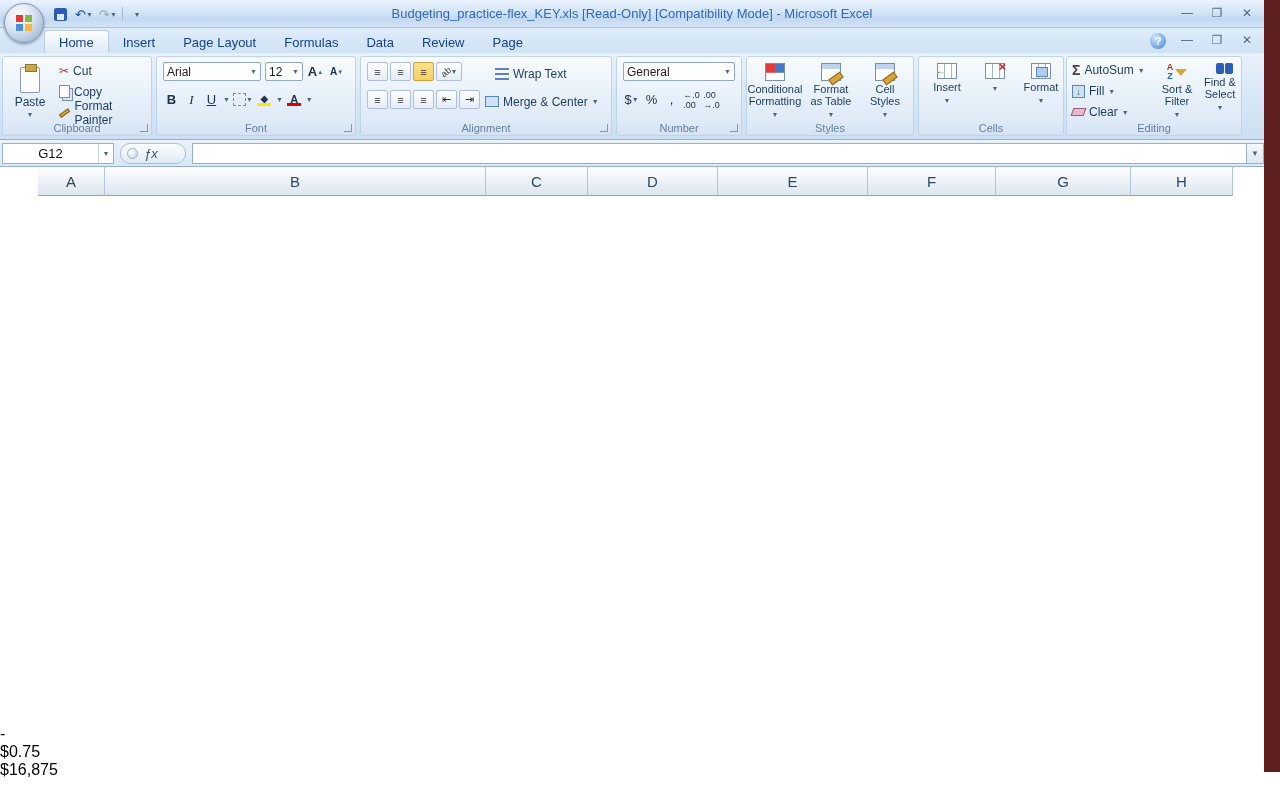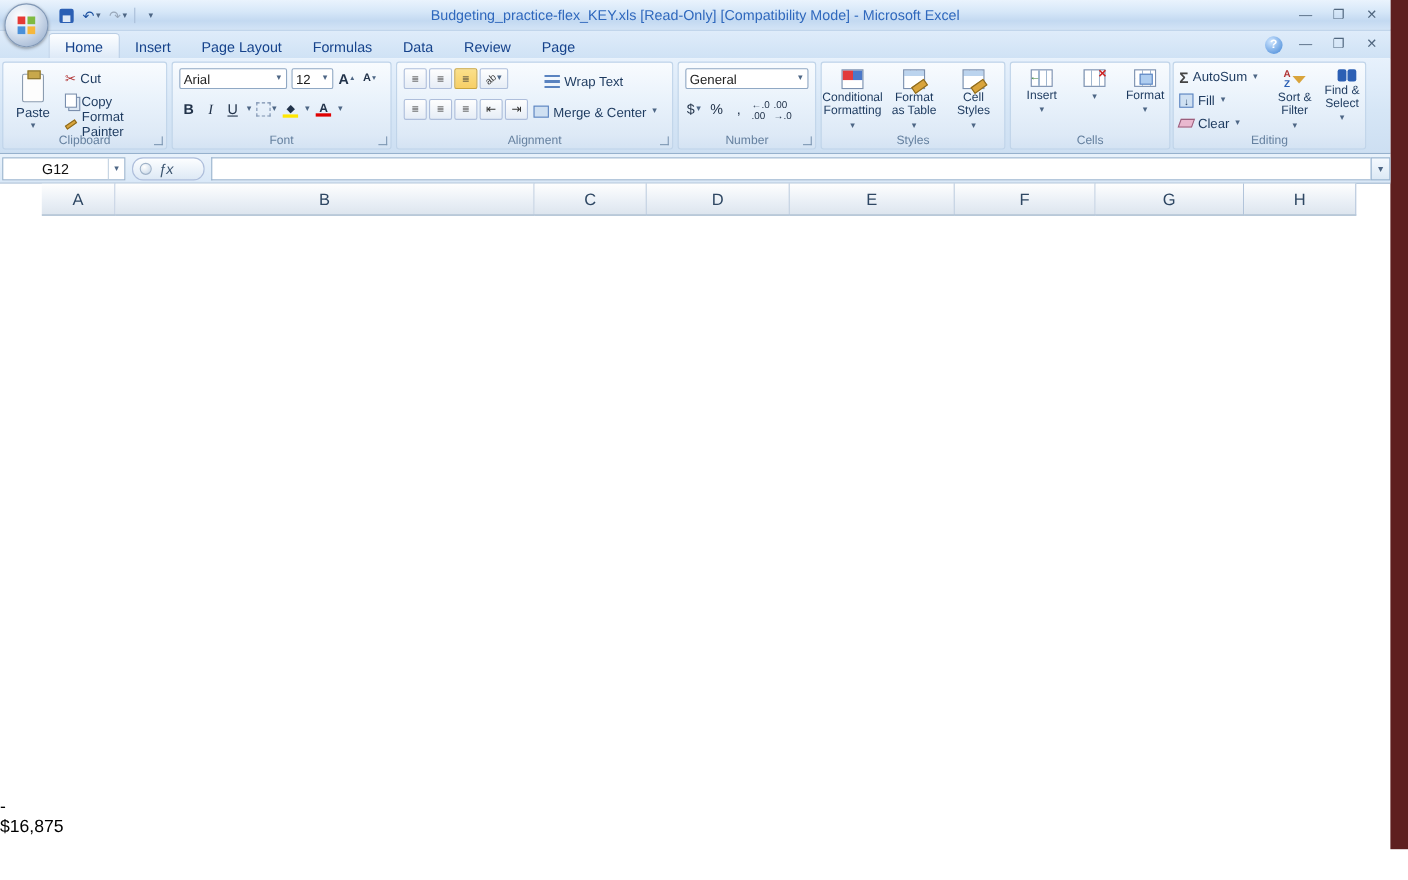--- a/index.html
+++ b/index.html
@@ -488,20 +488,21 @@
   <div class="h3 pre" style="left:1000px;" data-interactable="true">Variances
 from flex
 budget</div>
 
   <div class="cell xB y4 bld" data-interactable="true">Number of units</div>
   <div class="cell xD y4 rt bld" data-interactable="true">25,000</div>
   <div class="cell xE y4 rt bld" data-interactable="true">22,500</div>
   <div class="cell xF y4 rt bld" data-interactable="true">22,500</div>
   <div class="cell xG y4 rt bld" style="padding-right:38px;" data-interactable="true">-</div>
 
+  <div class="cell xC y5 rt" data-interactable="true">$0.75</div>
   <div class="cell xE y5 rt" data-interactable="true">$16,875</div>
 
   <div id="greentri" data-interactable="false"></div>
 
   <div id="selbox" data-interactable="true">
     <div id="selhandle" data-interactable="true"></div>
   </div>
 
 </div>
 

